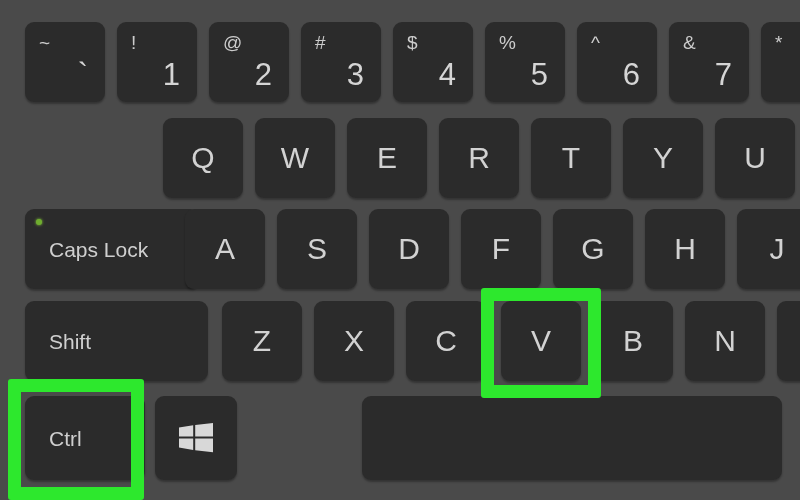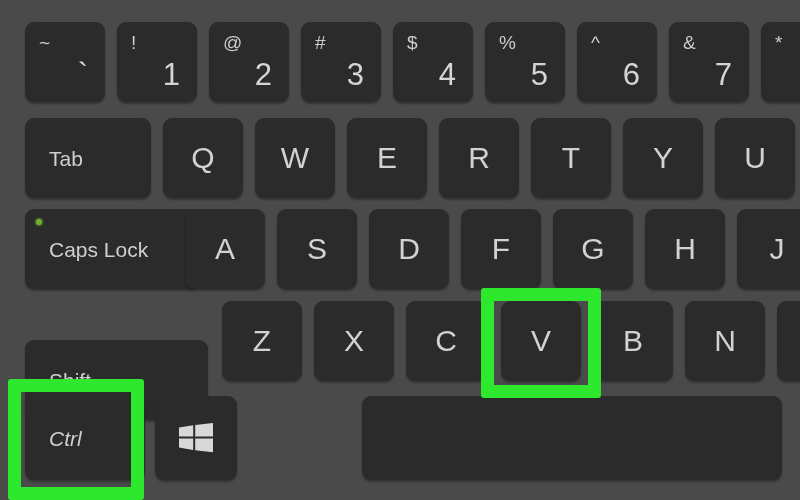--- a/index.html
+++ b/index.html
@@ -120,23 +120,20 @@
       <span class="glyph upper">^</span>
       <span class="glyph lower">6</span>
     </div>
     <div class="key" style="left: 669px; top: 22px; width: 80px; height: 80px;">
       <span class="glyph upper">&amp;</span>
       <span class="glyph lower">7</span>
     </div>
     <div class="key" style="left: 761px; top: 22px; width: 80px; height: 80px;">
       <span class="glyph upper">*</span>
     </div>
-    <div class="key" style="left: 25px; top: 118px; width: 126px; height: 80px;">
-      <span class="glyph word">Tab</span>
-    </div>
     <div class="key" style="left: 163px; top: 118px; width: 80px; height: 80px;">
       <span class="glyph center">Q</span>
     </div>
     <div class="key" style="left: 255px; top: 118px; width: 80px; height: 80px;">
       <span class="glyph center">W</span>
     </div>
     <div class="key" style="left: 347px; top: 118px; width: 80px; height: 80px;">
       <span class="glyph center">E</span>
     </div>
     <div class="key" style="left: 439px; top: 118px; width: 80px; height: 80px;">
@@ -169,21 +166,21 @@
     </div>
     <div class="key" style="left: 553px; top: 209px; width: 80px; height: 80px;">
       <span class="glyph center">G</span>
     </div>
     <div class="key" style="left: 645px; top: 209px; width: 80px; height: 80px;">
       <span class="glyph center">H</span>
     </div>
     <div class="key" style="left: 737px; top: 209px; width: 80px; height: 80px;">
       <span class="glyph center">J</span>
     </div>
-    <div class="key" style="left: 25px; top: 301px; width: 183px; height: 80px; margin-top: 39px;">
+    <div class="key" style="left: 25px; top: 301px; width: 183px; height: 80px;">
       <span class="glyph word">Shift</span>
     </div>
     <div class="key" style="left: 222px; top: 301px; width: 80px; height: 80px;">
       <span class="glyph center">Z</span>
     </div>
     <div class="key" style="left: 314px; top: 301px; width: 80px; height: 80px;">
       <span class="glyph center">X</span>
     </div>
     <div class="key" style="left: 406px; top: 301px; width: 80px; height: 80px;">
       <span class="glyph center">C</span>
@@ -191,21 +188,21 @@
     <div class="key" style="left: 501px; top: 301px; width: 80px; height: 80px;">
       <span class="glyph center">V</span>
     </div>
     <div class="key" style="left: 593px; top: 301px; width: 80px; height: 80px;">
       <span class="glyph center">B</span>
     </div>
     <div class="key" style="left: 685px; top: 301px; width: 80px; height: 80px;">
       <span class="glyph center">N</span>
     </div>
     <div class="key" style="left: 777px; top: 301px; width: 80px; height: 80px;"></div>
-    <div class="key" style="left: 25px; top: 396px; width: 120px; height: 84px; font-style: italic;">
+    <div class="key" style="left: 25px; top: 396px; width: 120px; height: 84px;">
       <span class="glyph word">Ctrl</span>
     </div>
     <div class="key" style="left: 155px; top: 396px; width: 82px; height: 84px;">
       <svg viewBox="0 0 34 30" class="winlogo">
         <path d="M0,4.6 L14.2,2.3 L14.2,13.6 L0,13.6 Z" fill="#d8d8d8"></path>
         <path d="M16.2,2.0 L34,0 L34,13.6 L16.2,13.6 Z" fill="#d8d8d8"></path>
         <path d="M0,15.6 L14.2,15.6 L14.2,26.9 L0,24.6 Z" fill="#d8d8d8"></path>
         <path d="M16.2,15.6 L34,15.6 L34,29.2 L16.2,27.2 Z" fill="#d8d8d8"></path>
       </svg>
     </div>

